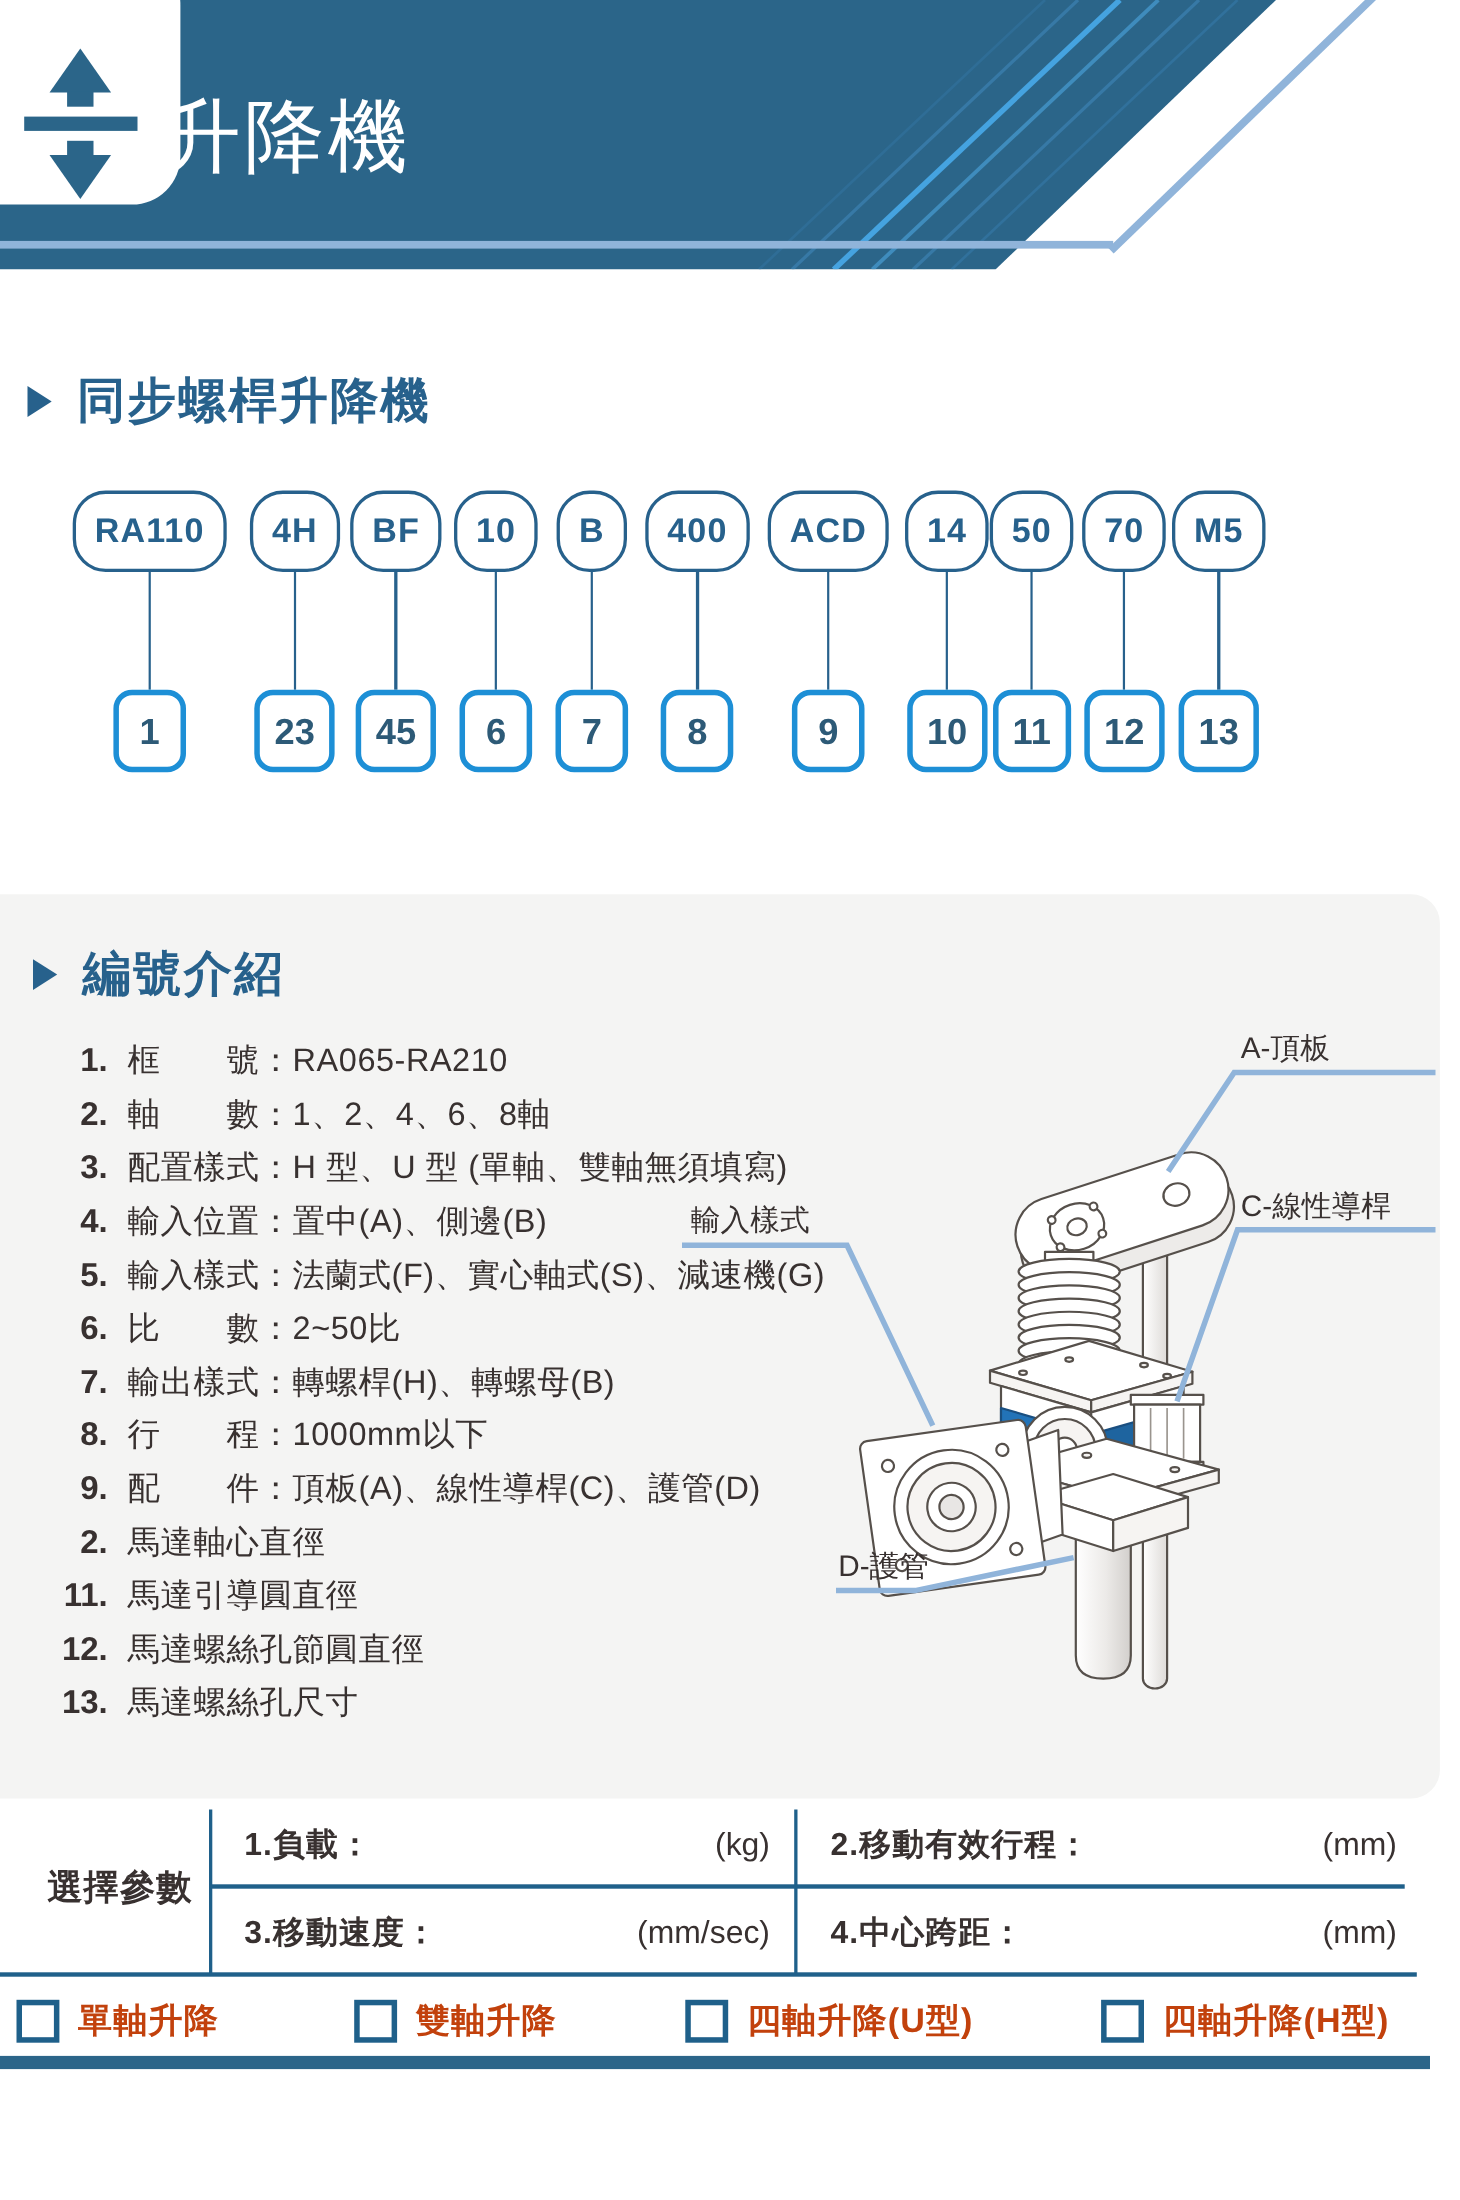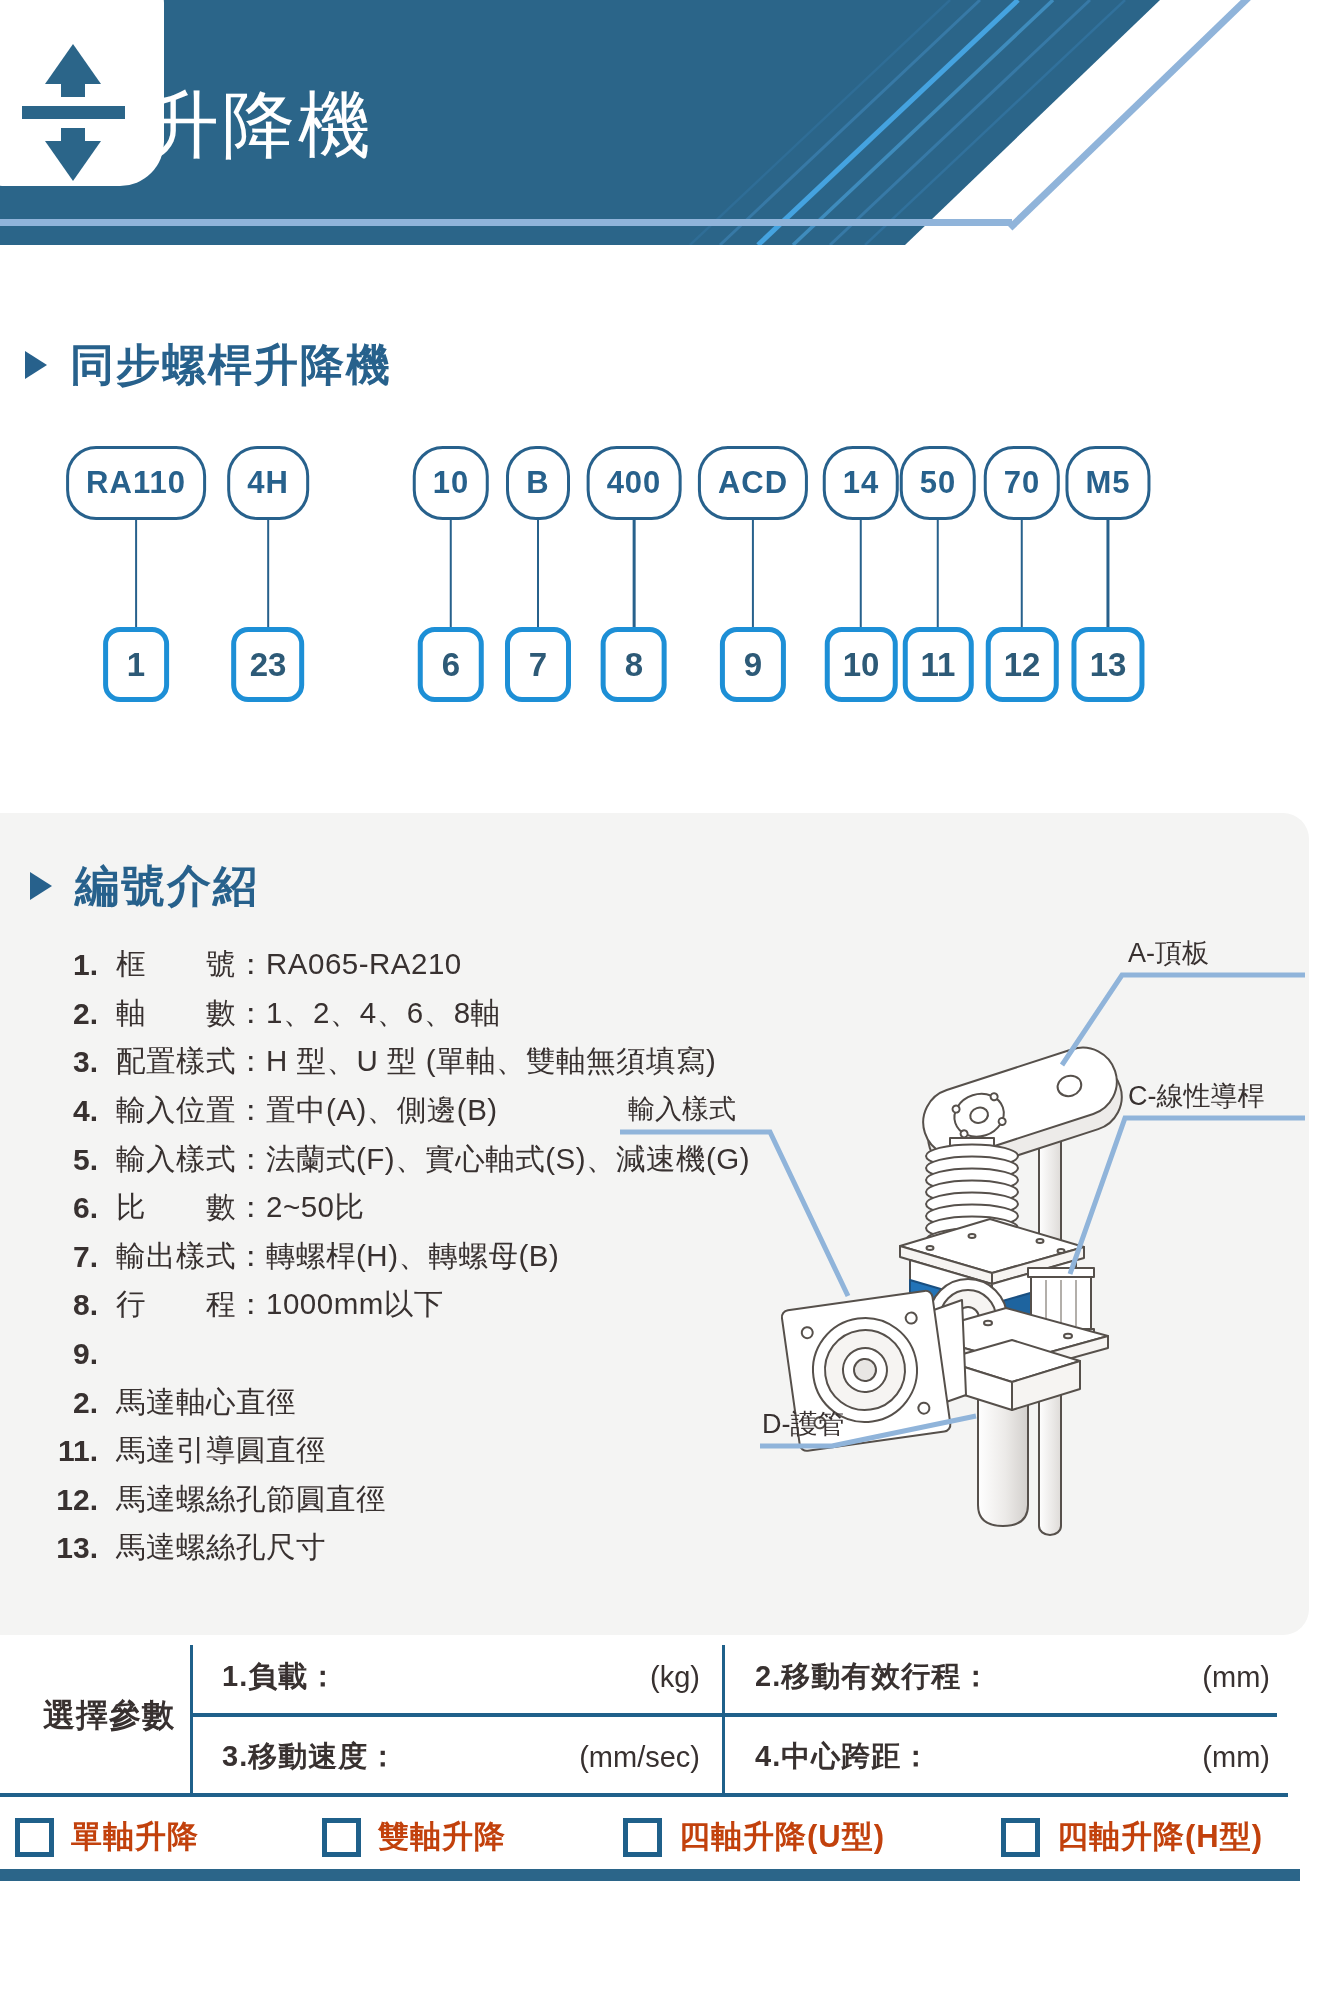--- a/index.html
+++ b/index.html
@@ -97,20 +97,25 @@
   <div class="bcol" style="left:136px;">
     <div class="pill">RA110</div>
     <div class="bline"></div>
     <div class="numbox">1</div>
   </div>
   <div class="bcol" style="left:268px;">
     <div class="pill">4H</div>
     <div class="bline"></div>
     <div class="numbox">23</div>
   </div>
+  <div class="bcol" style="left:360px;">
+    <div class="pill">BF</div>
+    <div class="bline"></div>
+    <div class="numbox">45</div>
+  </div>
   <div class="bcol" style="left:451px;">
     <div class="pill">10</div>
     <div class="bline"></div>
     <div class="numbox">6</div>
   </div>
   <div class="bcol" style="left:538px;">
     <div class="pill">B</div>
     <div class="bline"></div>
     <div class="numbox">7</div>
   </div>
@@ -180,20 +185,21 @@
     <div class="irow">
         <span class="ino">7.</span>
         <span class="itx">輸出樣式：轉螺桿(H)、轉螺母(B)</span>
       </div>
     <div class="irow">
         <span class="ino">8.</span>
         <span class="itx">行　　程：1000mm以下</span>
       </div>
     <div class="irow">
         <span class="ino">9.</span>
+        <span class="itx">配　　件：頂板(A)、線性導桿(C)、護管(D)</span>
       </div>
     <div class="irow">
         <span class="ino">2.</span>
         <span class="itx">馬達軸心直徑</span>
       </div>
     <div class="irow">
         <span class="ino">11.</span>
         <span class="itx">馬達引導圓直徑</span>
       </div>
     <div class="irow">

